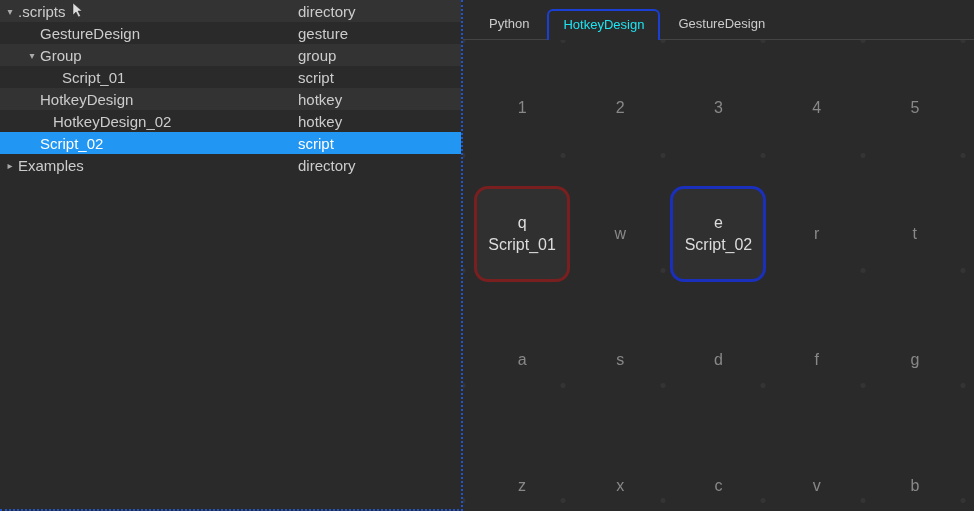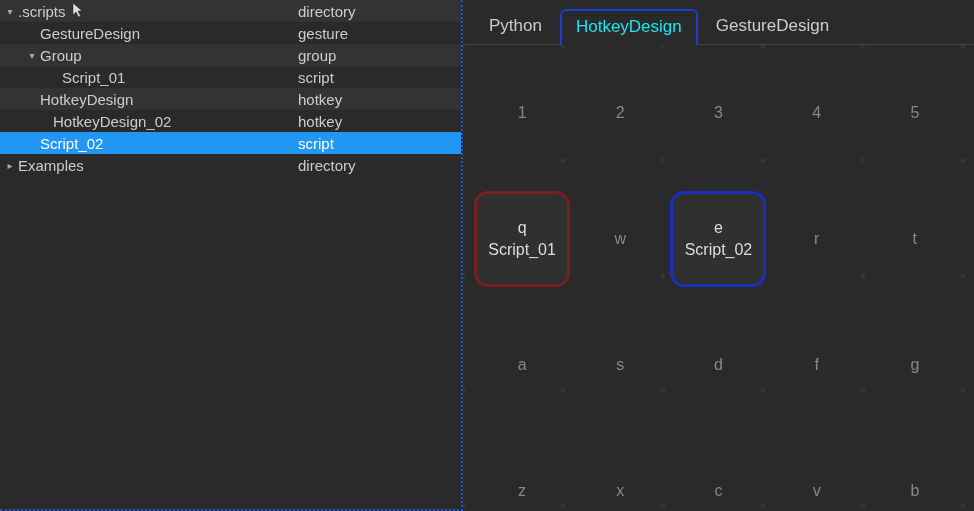--- a/index.html
+++ b/index.html
@@ -22,21 +22,21 @@
   .tree-row.even { background: #2a2a2a; }
   .tree-row.selected { background: #2196f3; color: #fff; }
   .cell-name { width: 298px; display: flex; align-items: center; padding-left: 4px; }
   .cell-type { width: 90px; }
   .cell-hotkey { flex: 1; }
   .disclosure { display: inline-block; width: 12px; text-align: center; margin-right: 2px; font-size: 10px; color: #aaa; }
   .cursor-icon { display:inline-block; margin-left:6px; }
 
   
   .tabs { display: flex; padding: 8px 10px 0 10px; border-bottom: 1px solid #444; }
-  .tab { padding: 6px 14px 8px 14px; border: 2px solid transparent; border-bottom: none; border-radius: 6px 6px 0 0; color: #ccc; font-size: 17px; margin-right: 2px; }
+  .tab { padding: 6px 14px 8px 14px; border: 2px solid transparent; border-bottom: none; border-radius: 6px 6px 0 0; color: #ccc; font-size: 13px; margin-right: 2px; }
   .tab.active { border-color: #1a3fd6; color: #1de4f2; background: #2a2a2a; position: relative; top: 1px; }
 
   
   .key-area { padding: 20px 10px; position: relative; }
   .key-row { display: flex; justify-content: space-around; margin-bottom: 30px; }
   .key-cell { width: 96px; height: 96px; display: flex; flex-direction: column; align-items: center; justify-content: center; position: relative; }
   .key-letter { color: #888; font-size: 16px; }
   .key-bound { border: 3px solid; border-radius: 14px; width: 96px; height: 106px; display:flex; flex-direction:column; align-items:center; justify-content:center; background:#303030; }
   .key-bound.red { border-color: #7a1f1f; }
   .key-bound.blue { border-color: #1a2fbb; }

